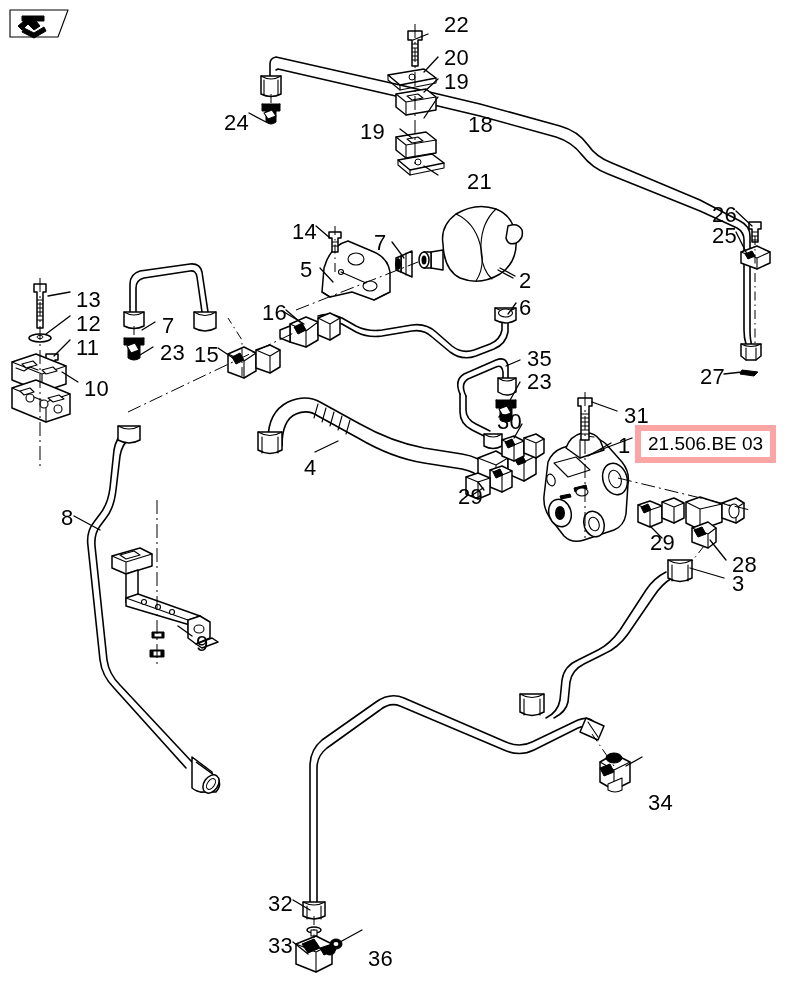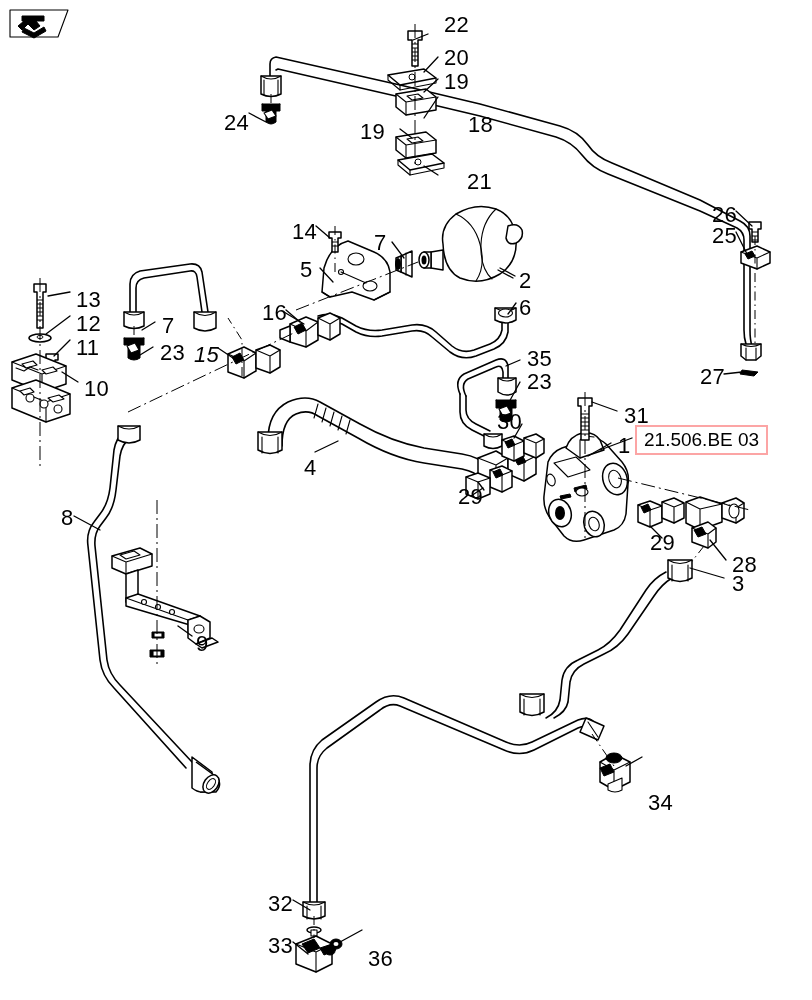--- a/index.html
+++ b/index.html
@@ -27,21 +27,21 @@
     font-size: 22px;
     color: #000000;
     line-height: 19px;
     white-space: nowrap;
     letter-spacing: 0.2px;
   }
   #ref-box {
     position: absolute;
     left: 635px;
     top: 425px;
-    border: 2px solid #fca5a5;
+    border: 6px solid #fca5a5;
     padding: 2px 7px 3px 7px;
     font-family: "Liberation Sans", sans-serif;
     font-size: 19px;
     line-height: 21px;
     color: #000000;
     background: #ffffff;
     white-space: nowrap;
   }
 </style>
 </head>
@@ -516,21 +516,21 @@
   <div class="callout" style="left:300px; top:260px;">5</div>
   <div class="callout" style="left:519px; top:271px;">2</div>
   <div class="callout" style="left:519px; top:298px;">6</div>
   <div class="callout" style="left:76px;  top:290px;">13</div>
   <div class="callout" style="left:76px;  top:314px;">12</div>
   <div class="callout" style="left:76px;  top:338px;">11</div>
   <div class="callout" style="left:84px;  top:379px;">10</div>
   <div class="callout" style="left:162px; top:316px;">7</div>
   <div class="callout" style="left:160px; top:343px;">23</div>
   <div class="callout" style="left:262px; top:303px;">16</div>
-  <div class="callout" style="left:194px; top:345px;font-style:italic;">15</div>
+  <div class="callout" style="left:194px; top:345px;">15</div>
   <div class="callout" style="left:527px; top:349px;">35</div>
   <div class="callout" style="left:527px; top:372px;">23</div>
   <div class="callout" style="left:497px; top:412px;">30</div>
   <div class="callout" style="left:624px; top:406px;">31</div>
   <div class="callout" style="left:618px; top:436px;">1</div>
   <div class="callout" style="left:304px; top:458px;">4</div>
   <div class="callout" style="left:458px; top:487px;">29</div>
   <div class="callout" style="left:650px; top:533px;">29</div>
   <div class="callout" style="left:732px; top:555px;">28</div>
   <div class="callout" style="left:732px; top:574px;">3</div>

